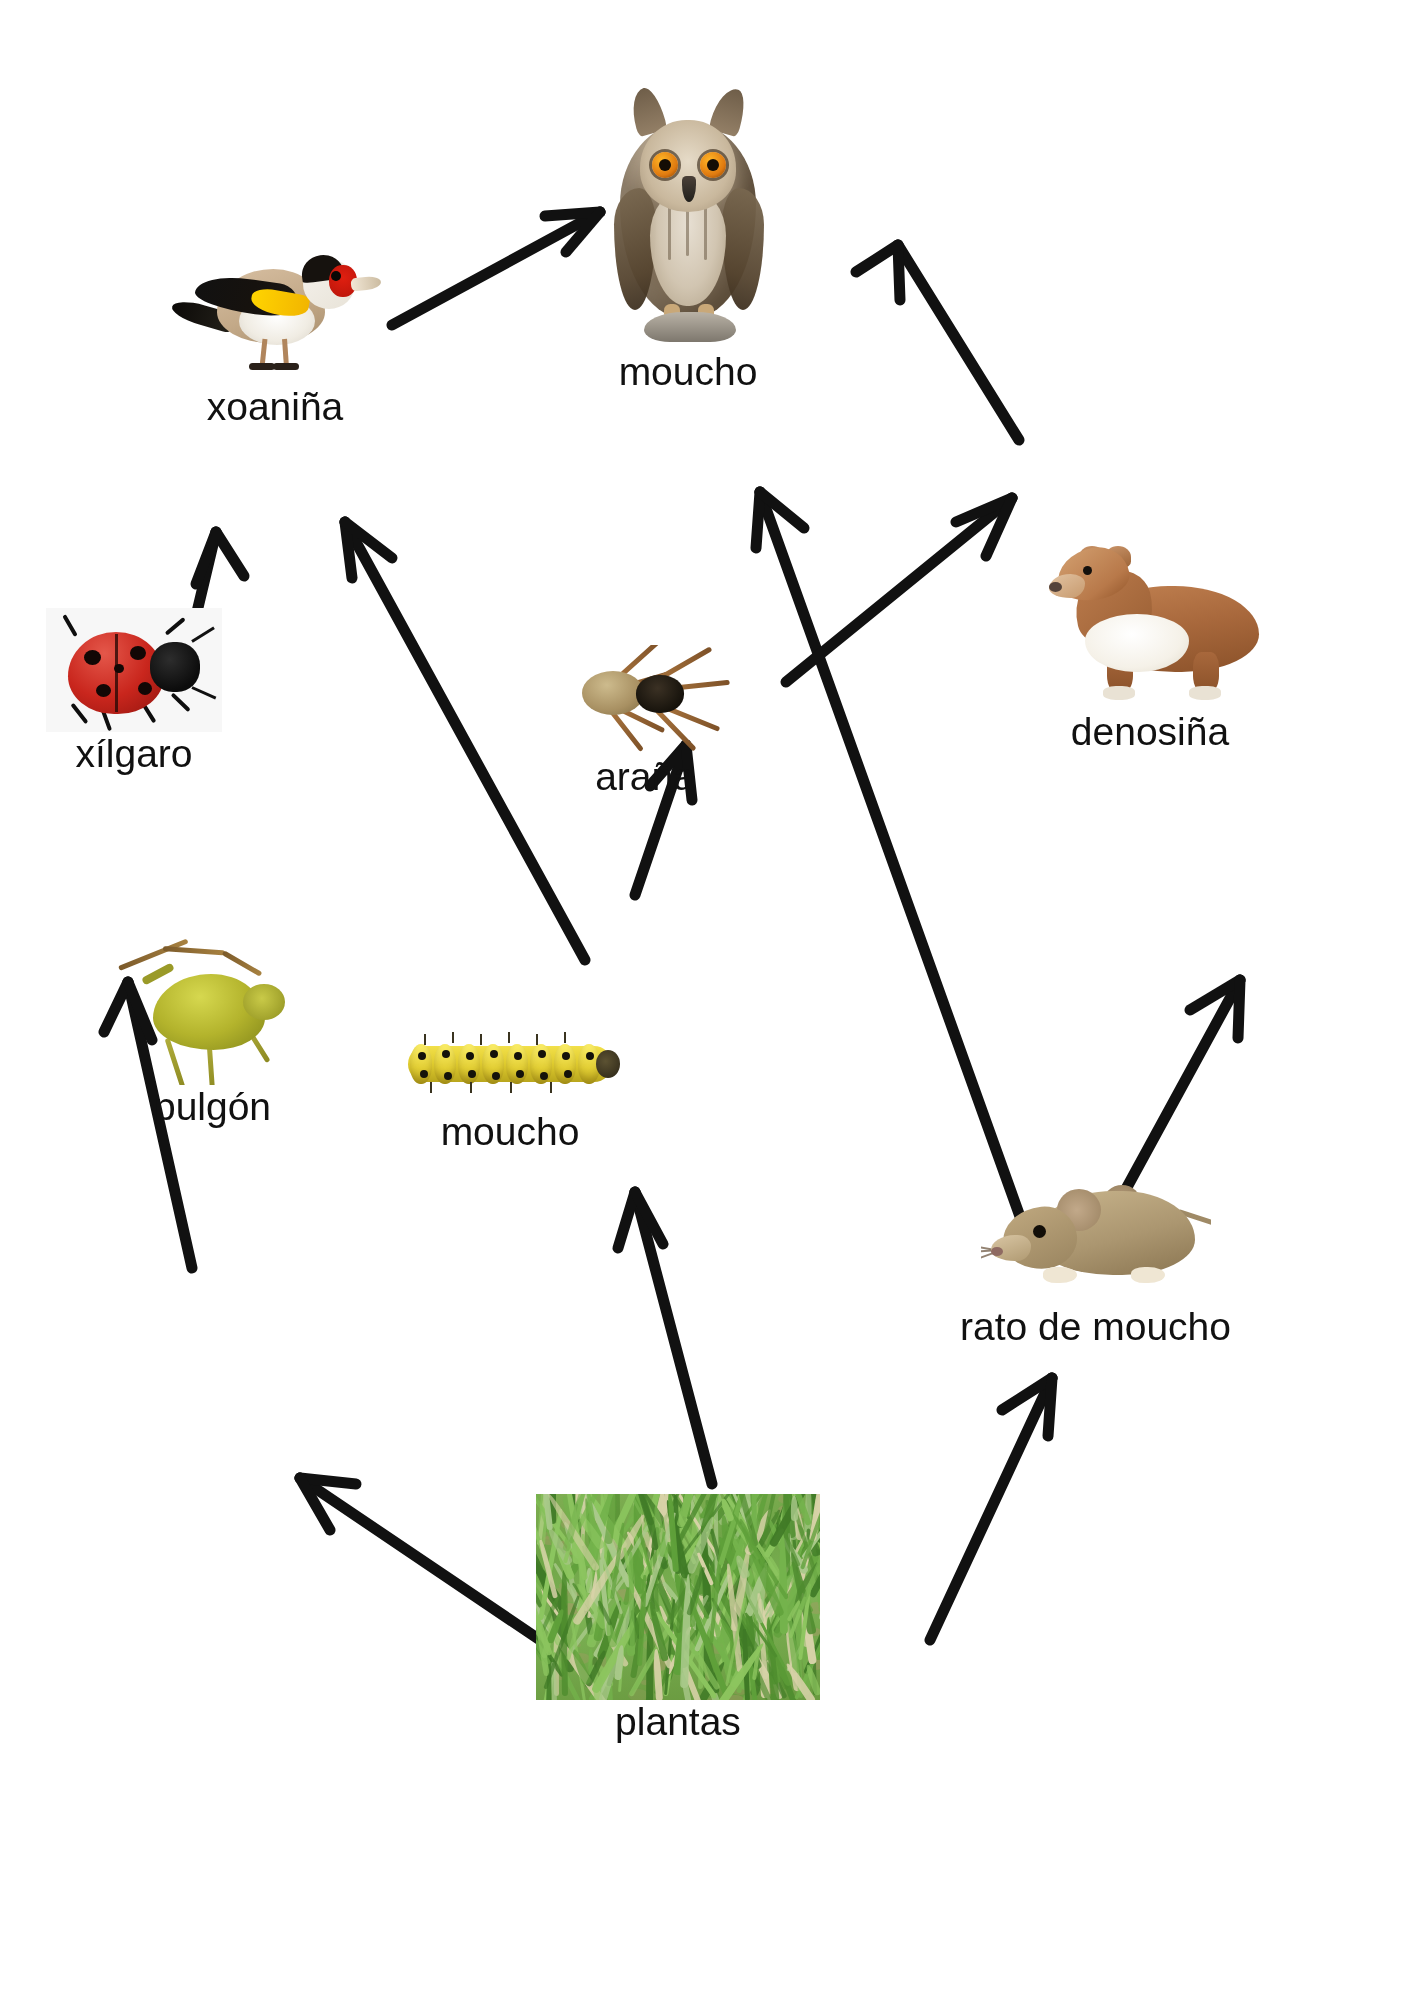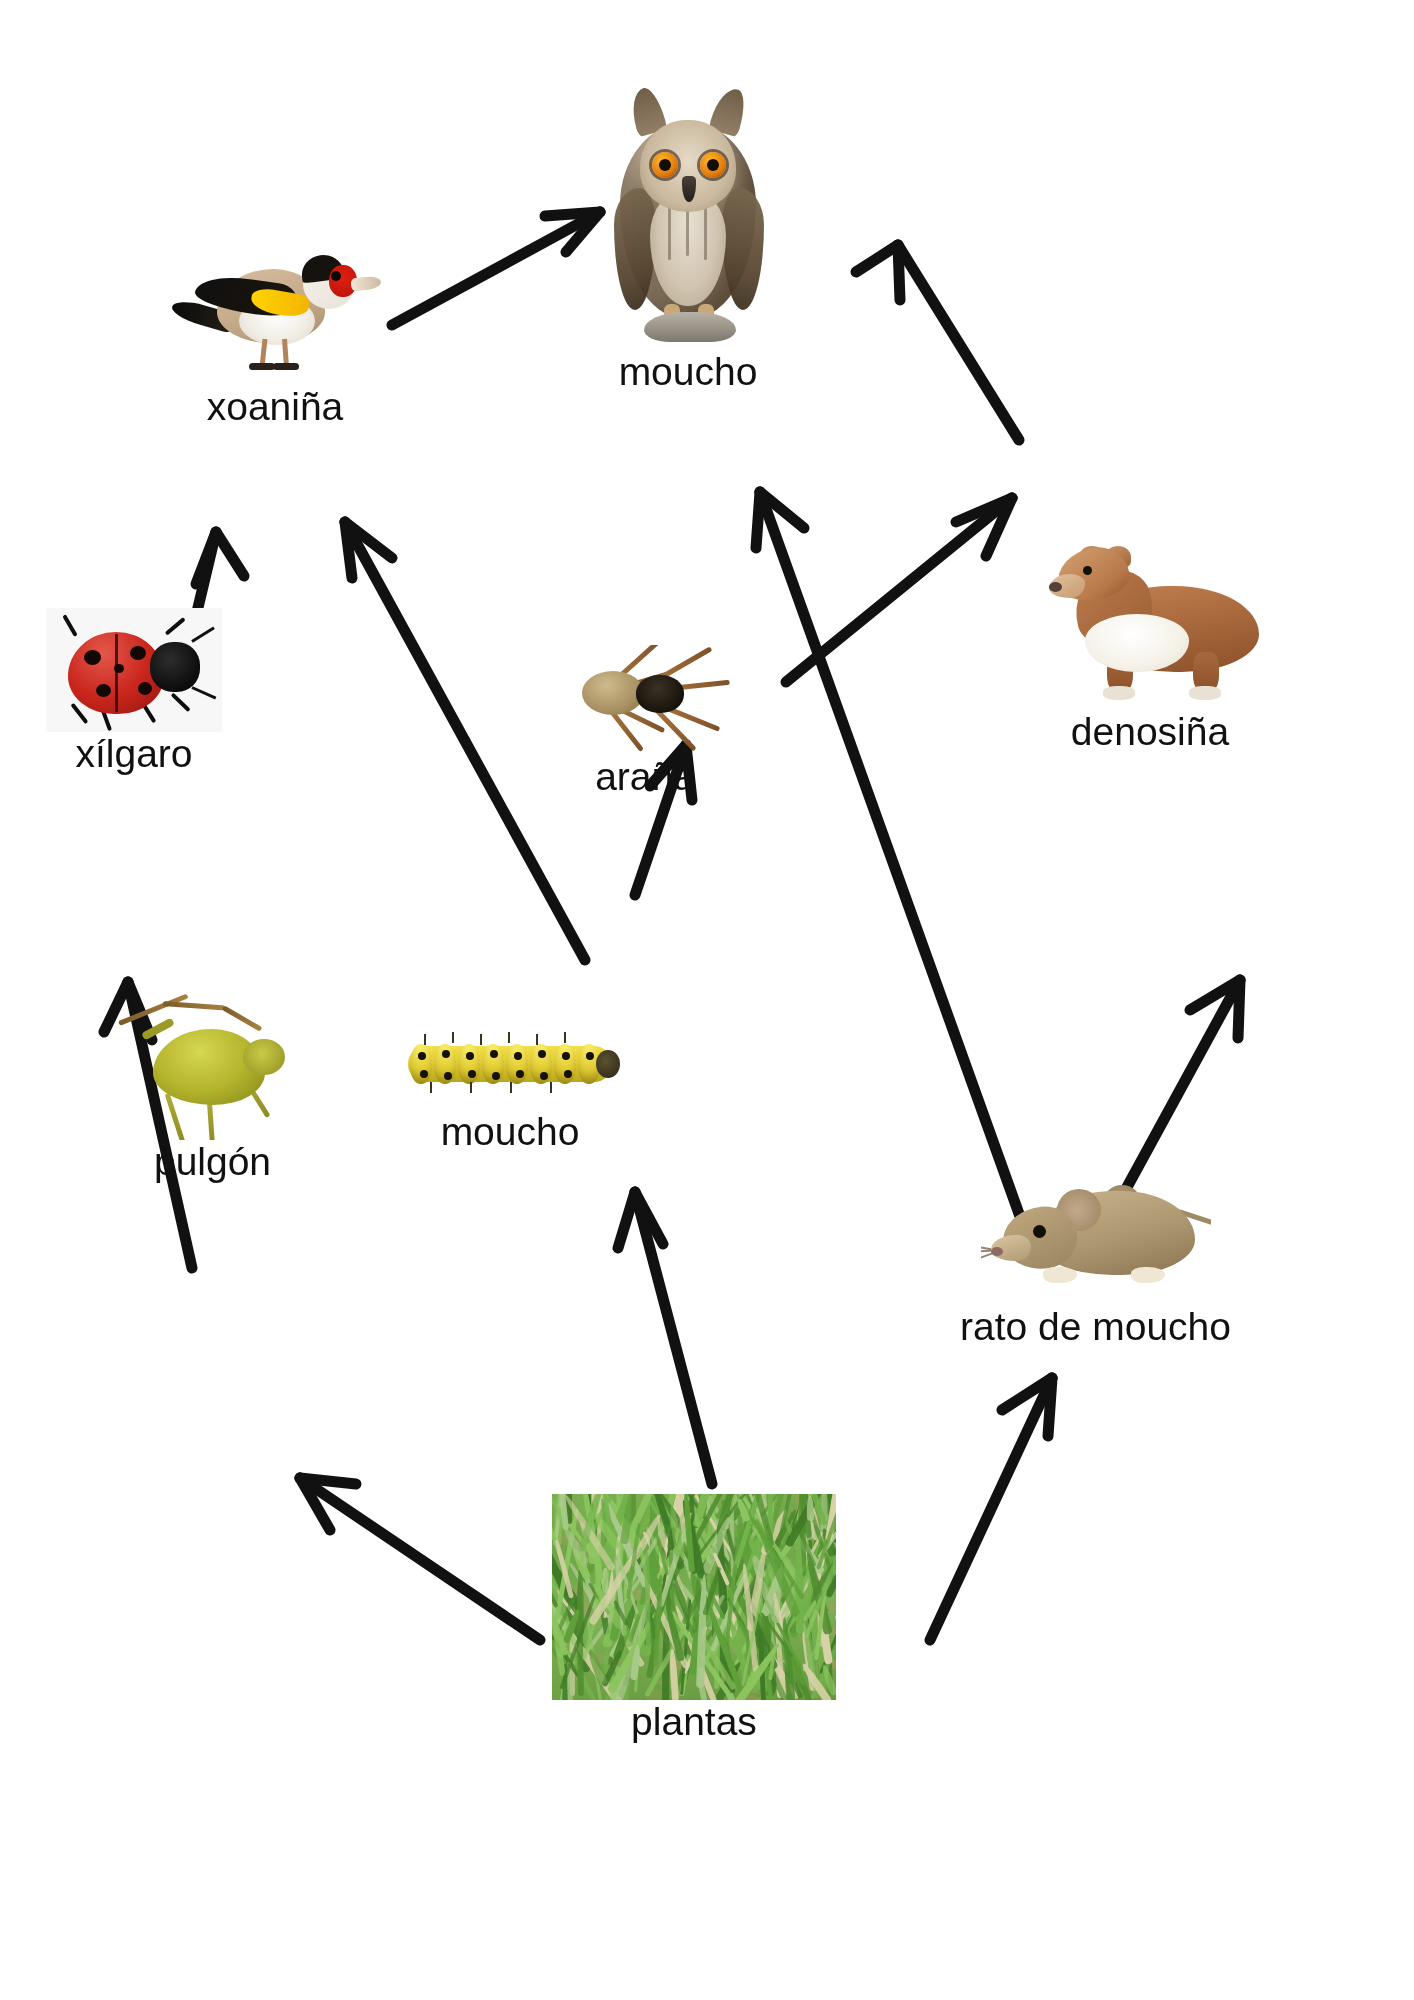--- a/index.html
+++ b/index.html
@@ -691,21 +691,21 @@
       <div class="hair" style="left:164px; top:12px;"></div>
       <div class="hair" style="left:30px; top:62px;"></div>
       <div class="hair" style="left:70px; top:62px;"></div>
       <div class="hair" style="left:110px; top:62px;"></div>
       <div class="hair" style="left:150px; top:62px;"></div>
       <div class="chead"></div>
     </div>
     <div class="node-label">moucho</div>
   </div>
 
-  <div class="node" style="left:105px; top:985px;justify-content:space-between;">
+  <div class="node" style="left:105px; top:930px;justify-content:space-between;">
     <div class="node-art aphid">
       <div class="ant" style="left:14px; top:36px; width:74px; transform:rotate(-22deg)"></div>
       <div class="ant" style="left:58px; top:16px; width:62px; transform:rotate(4deg)"></div>
       <div class="ant" style="left:118px; top:20px; width:44px; transform:rotate(30deg)"></div>
       <div class="alg" style="left:62px; top:106px; width:52px; transform:rotate(72deg)"></div>
       <div class="alg" style="left:104px; top:108px; width:50px; transform:rotate(86deg)"></div>
       <div class="alg" style="left:140px; top:92px; width:44px; transform:rotate(58deg)"></div>
       <div class="cornicle"></div>
       <div class="abd"></div>
       <div class="hd"></div>
@@ -725,21 +725,21 @@
       <div class="head"></div>
       <div class="snout"></div>
       <div class="nose"></div>
       <div class="eye"></div>
       <div class="foot a"></div>
         <div class="foot b"></div>
     </div>
     <div class="node-label">rato de moucho</div>
   </div>
 
-  <div class="node" style="left:552px; top:1494px;">
+  <div class="node" style="left:536px; top:1494px;">
     <div class="node-art grassbox" id="grassbox">
         <div class="dirt" style="left: 107.726px; top: 50.6487px; width: 13.9609px; height: 8.37655px; opacity: 0.27;"></div>
         <div class="dirt" style="left: 39.236px; top: 148.976px; width: 6.06963px; height: 3.64178px; opacity: 0.36;"></div>
         <div class="dirt" style="left: 224.96px; top: 102.052px; width: 19.0213px; height: 11.4128px; opacity: 0.3;"></div>
         <div class="dirt" style="left: 186.612px; top: 8.96357px; width: 7.66046px; height: 4.59628px; opacity: 0.62;"></div>
         <div class="dirt" style="left: 135.191px; top: 45.0648px; width: 8.32109px; height: 4.99265px; opacity: 0.27;"></div>
         <div class="dirt" style="left: 53.69px; top: 123.065px; width: 12.1207px; height: 7.27244px; opacity: 0.66;"></div>
         <div class="dirt" style="left: 22.5681px; top: 45.9804px; width: 15.3325px; height: 9.19953px; opacity: 0.6;"></div>
         <div class="dirt" style="left: 52.9515px; top: 65.051px; width: 14.0854px; height: 8.45123px; opacity: 0.6;"></div>
         <div class="dirt" style="left: 35.4785px; top: 159.202px; width: 18.6423px; height: 11.1854px; opacity: 0.42;"></div>

